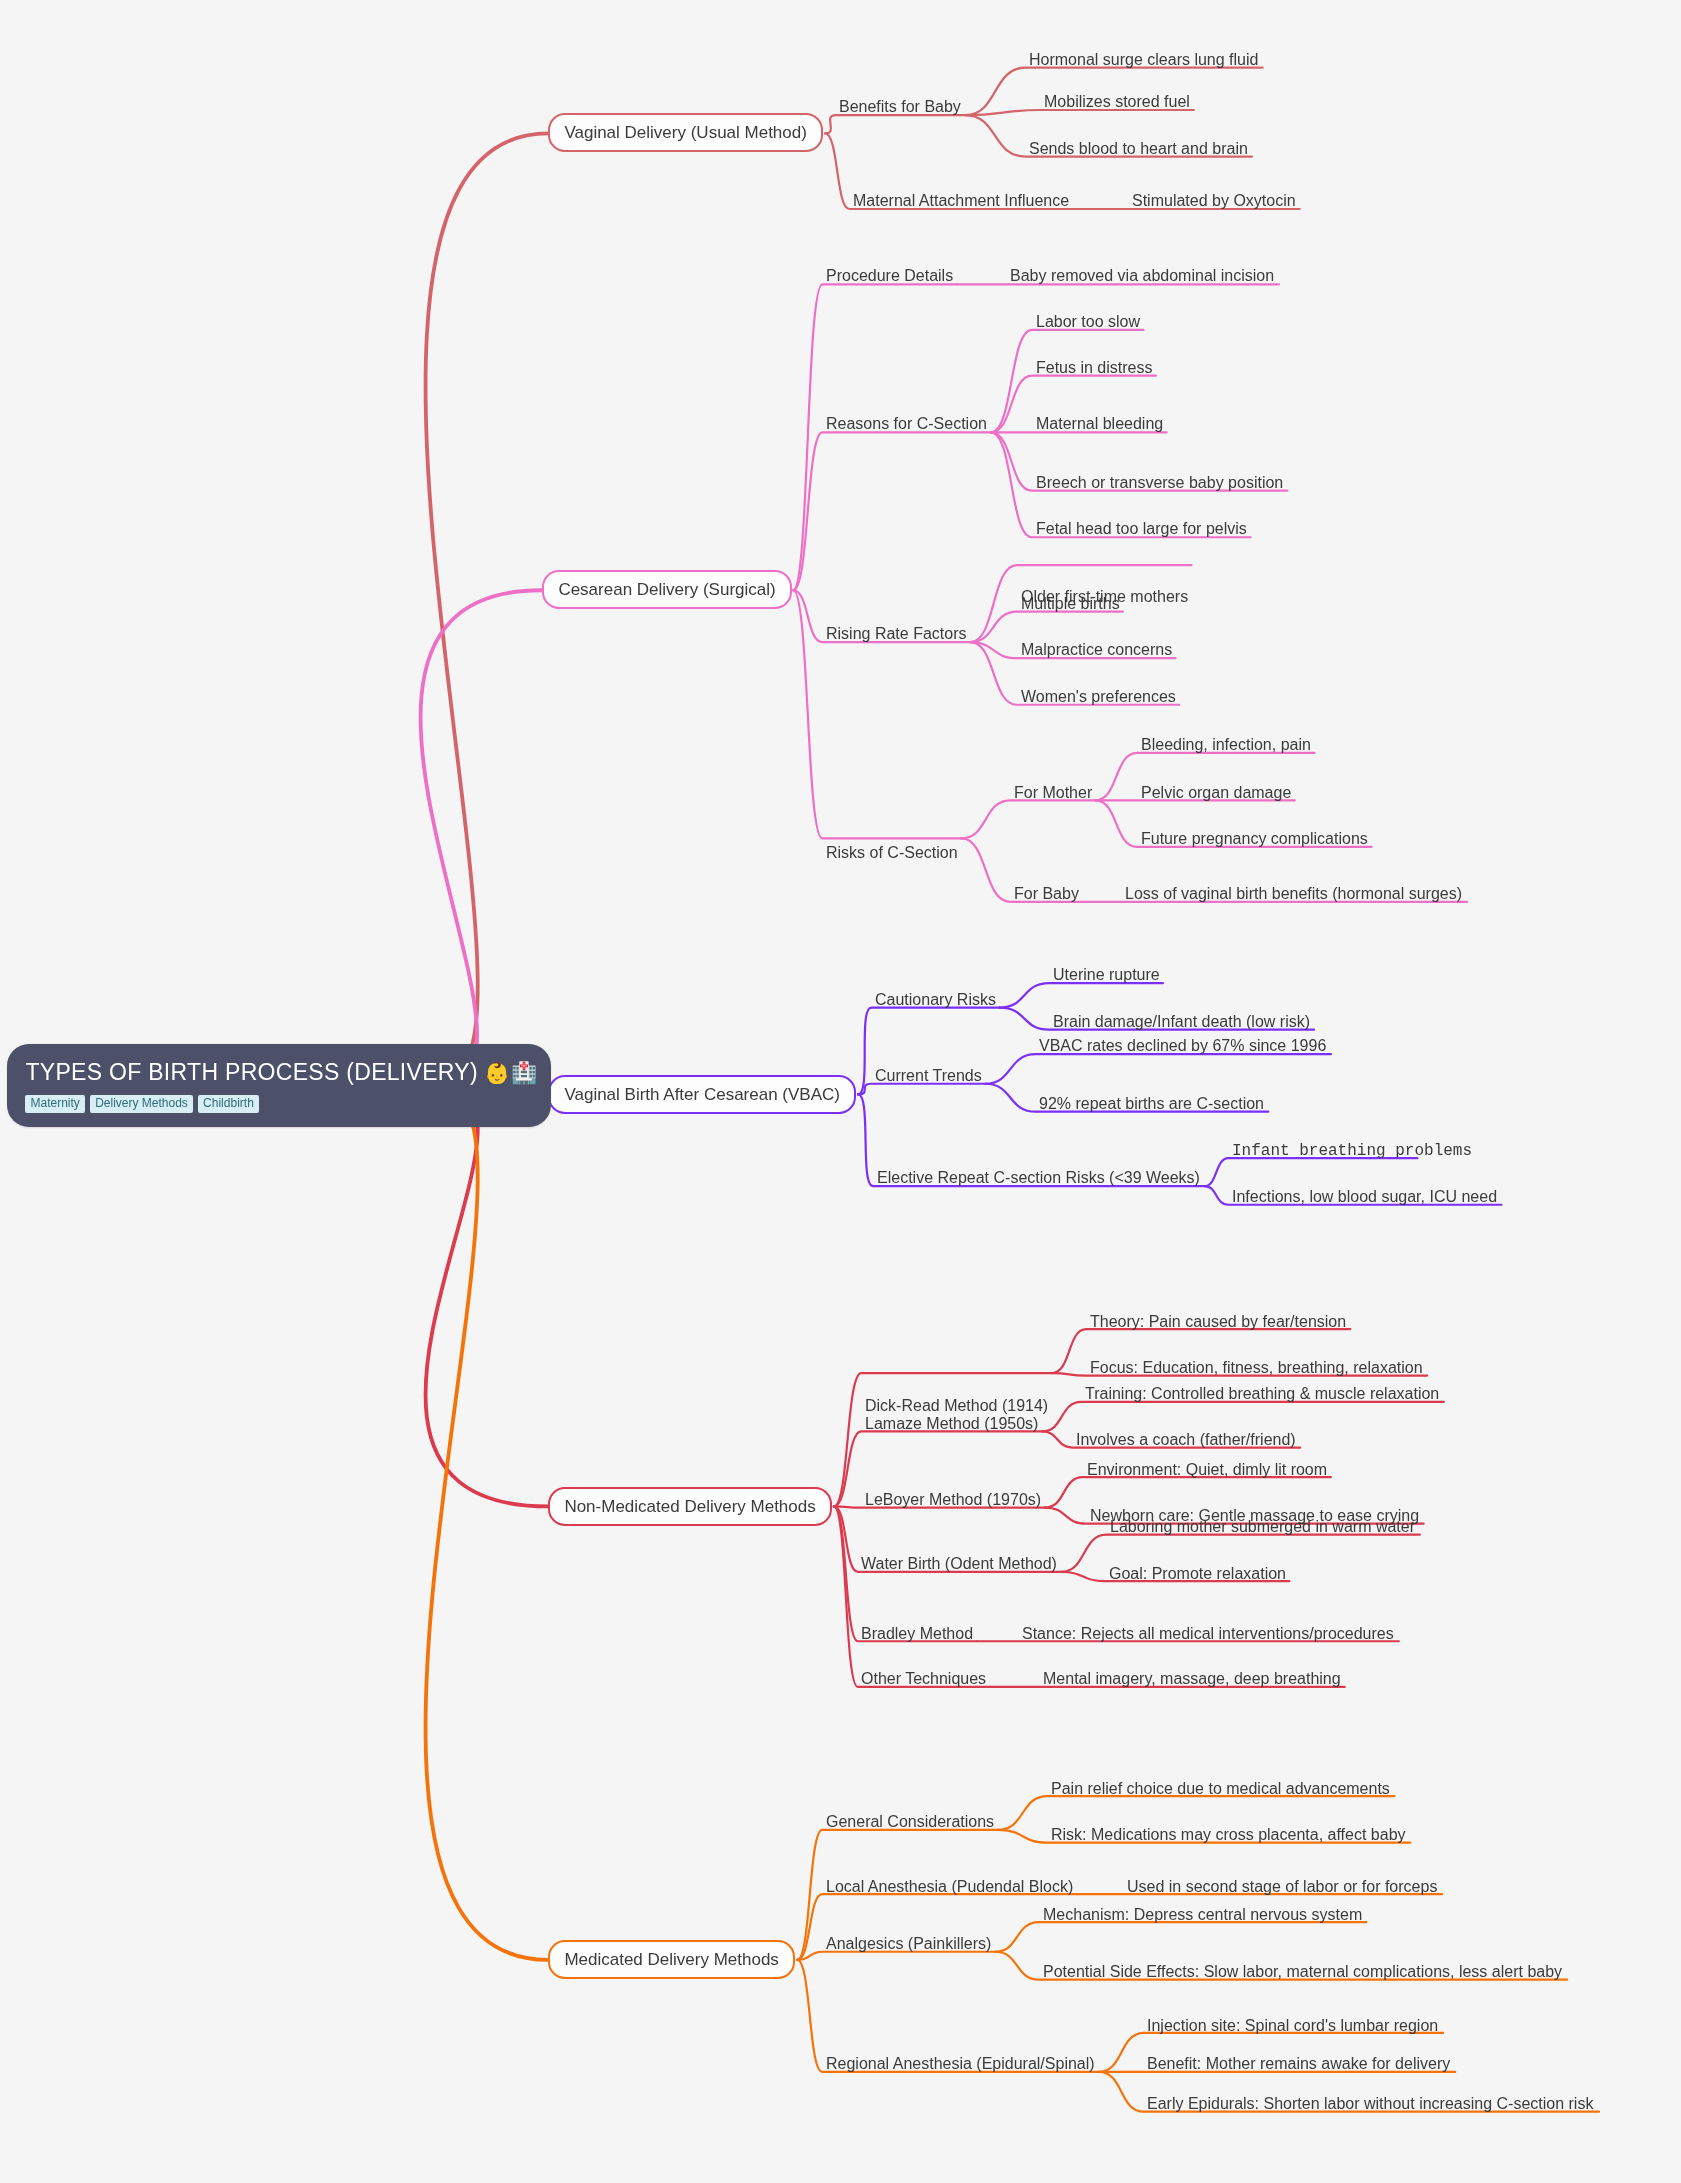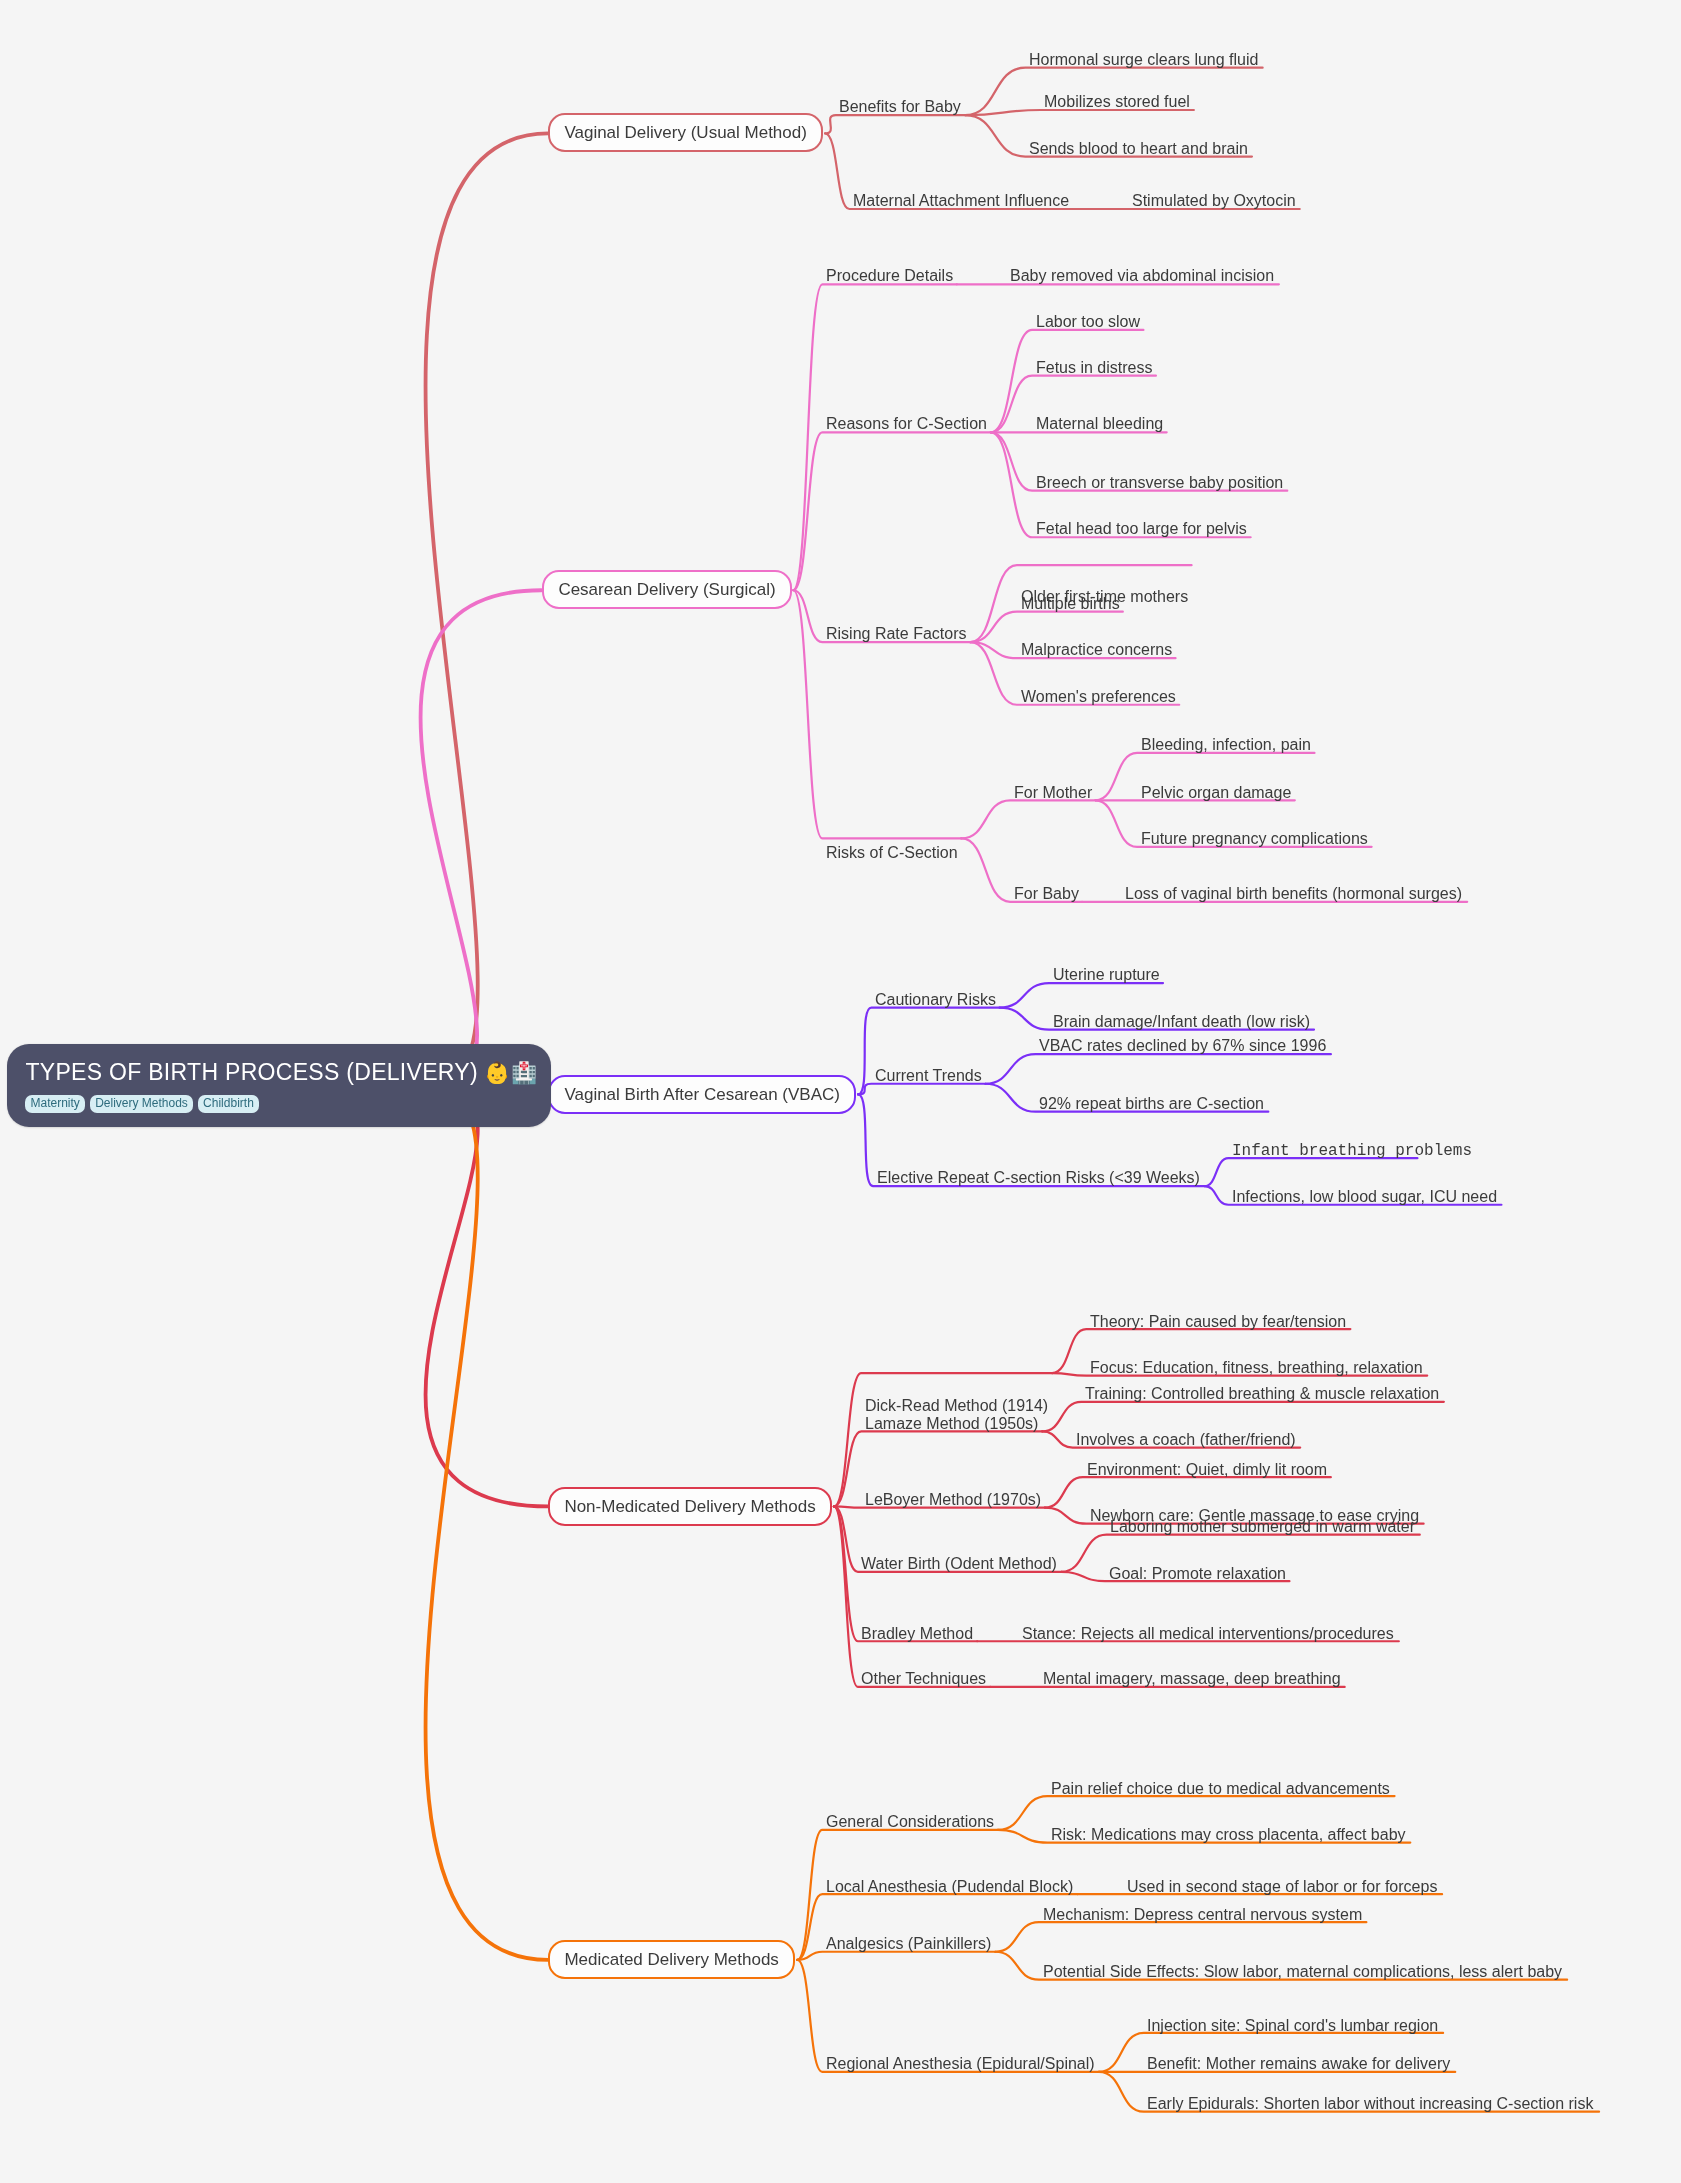--- a/index.html
+++ b/index.html
@@ -31,21 +31,21 @@
     letter-spacing:0.3px;
     white-space:nowrap;
     font-weight:400;
   }
   .root-emojis { font-size:21px; }
   .root-tags { margin-top:8.5px; display:flex; gap:5.1px; }
   .root-tag {
     background:#d7eef4;
     color:#2e6b7d;
     font-size:12px;
-    border-radius:7px;
+    border-radius:2px;
     padding:1.7px 5.1px 2.5px 5.1px;
     white-space:nowrap;
     line-height:1.2;
   }
 
   
   .pill {
     position:absolute;
     background:#fdfdfd;
     border-radius:17px;

